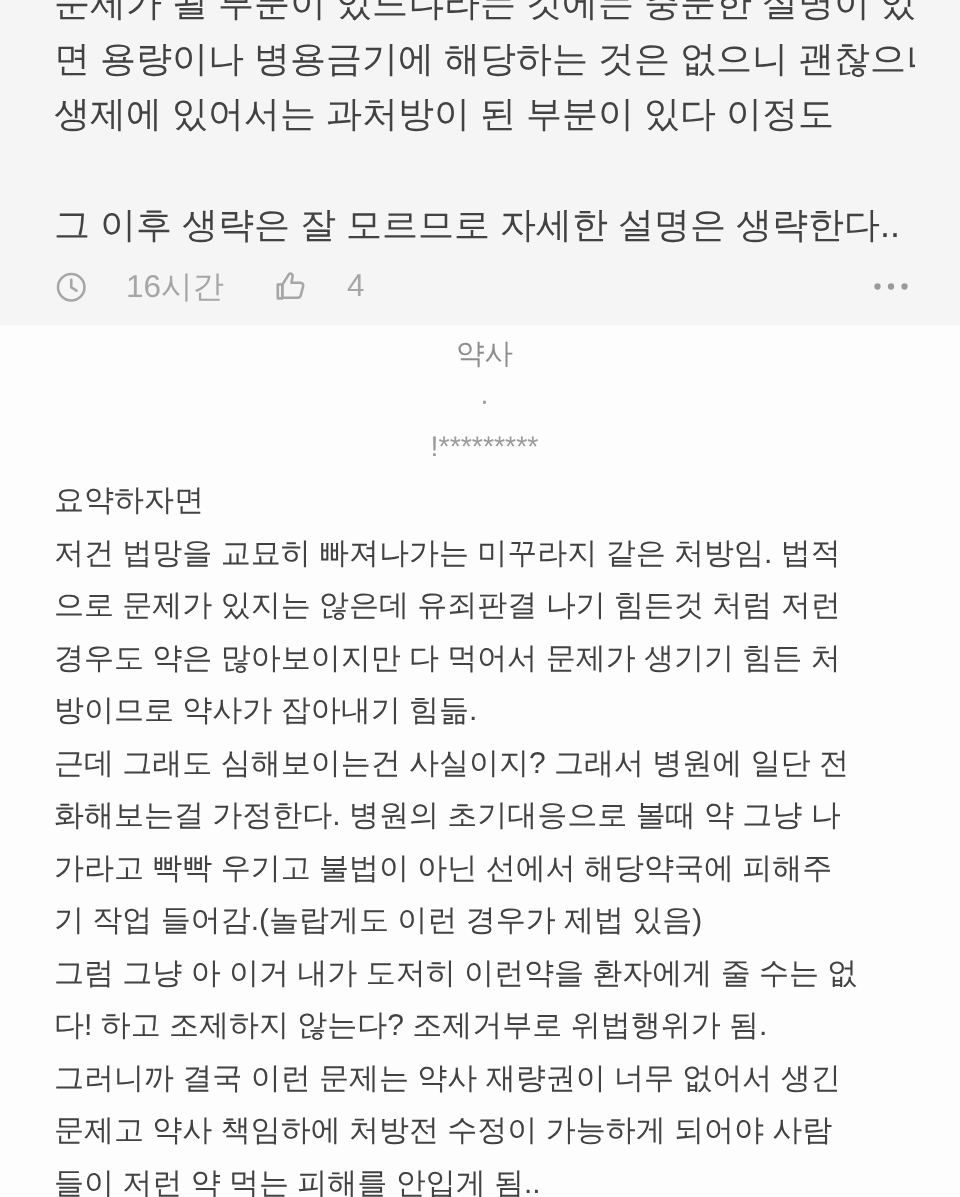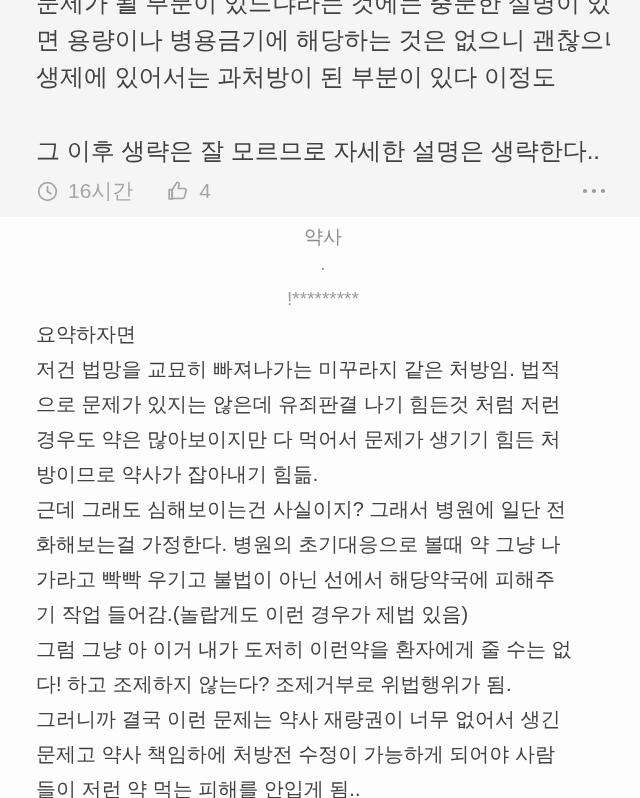--- a/index.html
+++ b/index.html
@@ -43,21 +43,21 @@
     color:#424242;
     white-space:pre;
     overflow:hidden;
   }
   
   .footer{
     display:flex;align-items:center;
     color:#a6a6a6;font-size:21px;
     margin-top:8px;height:28px;
   }
-  .meta{display:flex;align-items:center;gap:9px;}
+  .meta{display:flex;align-items:center;gap:25px;}
   .meta + .meta{margin-left:33px;}
   .spacer{flex:1;}
   .ic{display:block;}
   .more-btn{display:flex;align-items:center;padding:4px 2px;}
 </style>
 </head>
 <body>
 
 <div class="page">
 

